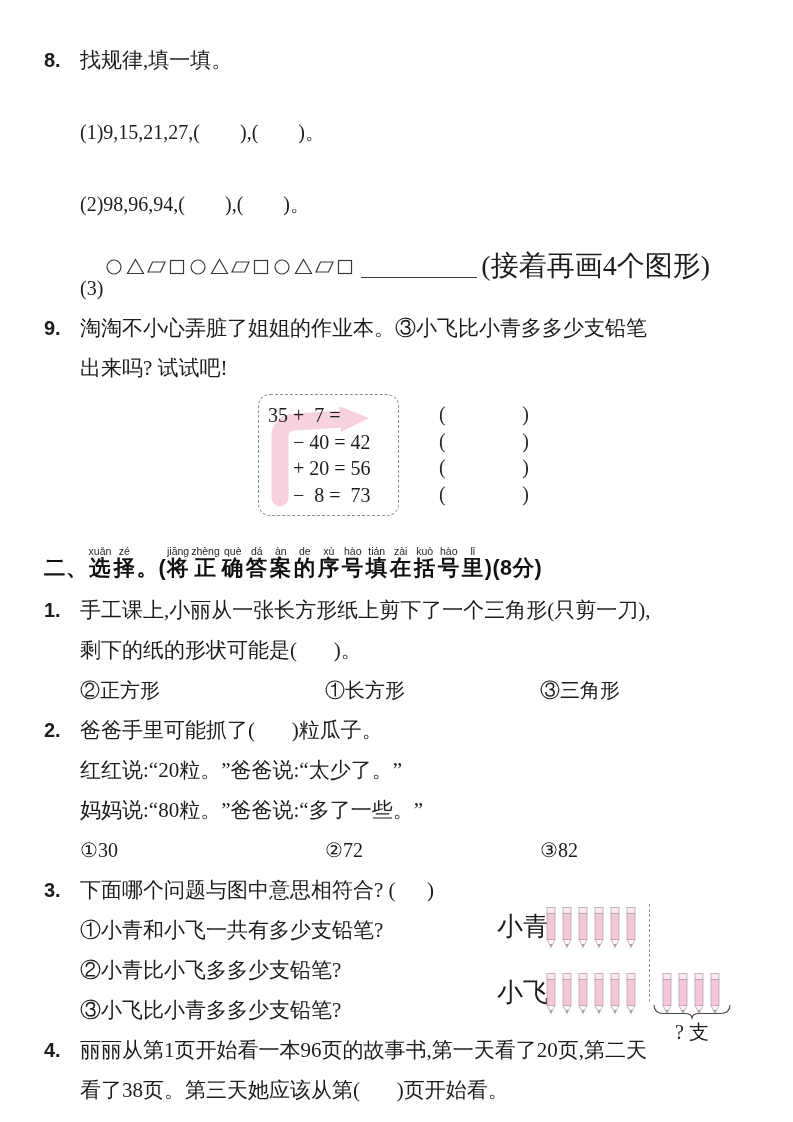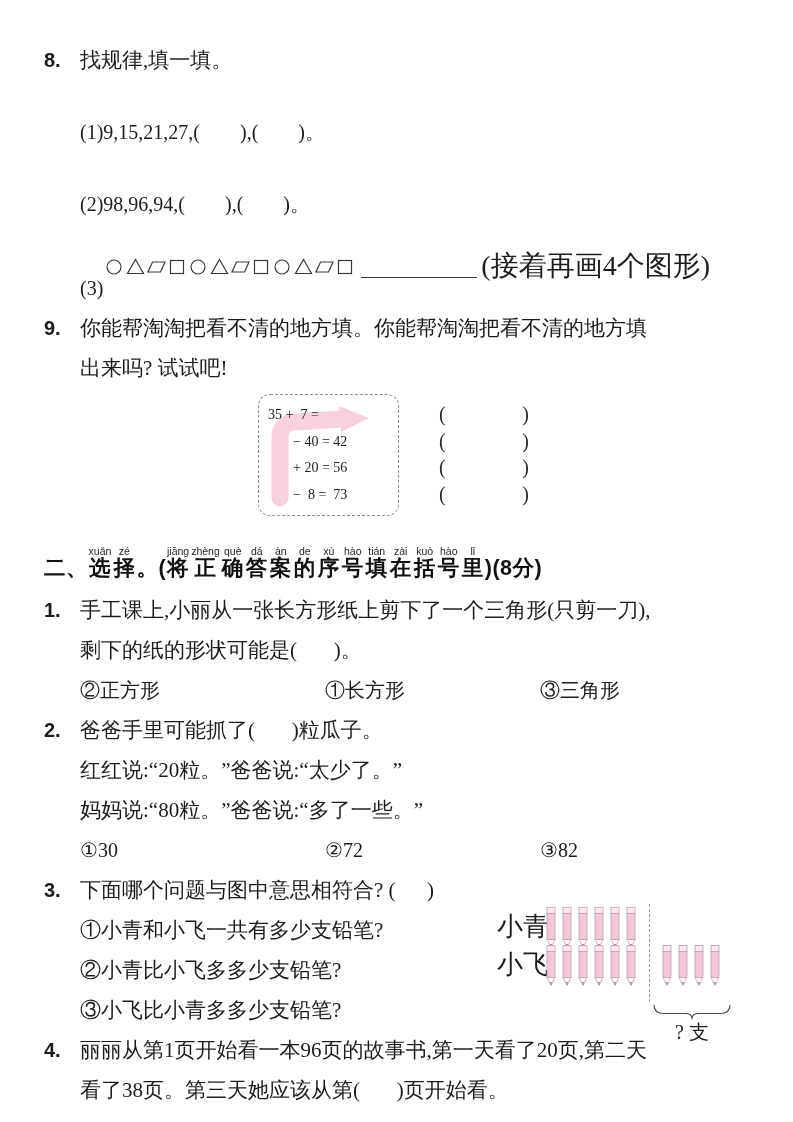--- a/index.html
+++ b/index.html
@@ -15,21 +15,21 @@
   .line{font-size:21px;line-height:28px;margin-bottom:12px;white-space:pre-wrap;}
   .seq{font-size:20px;font-family:"Liberation Serif","DejaVu Serif",serif;margin-top:44px;}
   .shapes-line{display:flex;align-items:center;}
   .shapes-strip{display:inline-flex;align-items:center;gap:2px;margin-left:2px;}
   .blank-underline{display:inline-block;width:116px;height:22px;border-bottom:1.2px solid #3c3c3c;margin:0 4px 0 6px;}
   .note{font-size:28px;white-space:pre;}
 
   
   .box-row{display:flex;margin:0 0 14px 178px;}
   .stain-box{position:relative;width:124px;border:1.4px dashed #8d8d8d;border-radius:12px;padding:7px 6px 7px 9px;}
-  .eqline{position:relative;z-index:1;font-size:14px;line-height:26.5px;white-space:pre;
+  .eqline{position:relative;z-index:1;font-size:20px;line-height:26.5px;white-space:pre;
           font-family:"Liberation Serif","DejaVu Serif",serif;}
   .eqline.indent{padding-left:25px;}
   .smudge-svg{position:absolute;left:0;top:0;z-index:0;}
   .parens-col{margin-left:40px;padding-top:7px;}
   .paren-row{width:90px;height:26.5px;display:flex;justify-content:space-between;
              font-size:20px;line-height:26.5px;font-family:"Liberation Serif",serif;color:#2b2b2b;}
 
   
   .sec-header{margin:16px 0 14px 0;font-family:"Liberation Sans","DejaVu Sans",sans-serif;
               font-weight:700;font-size:21.5px;color:#111;letter-spacing:0.5px;}
@@ -40,21 +40,21 @@
   .opt-grid{display:grid;grid-template-columns:245px 215px 1fr;font-size:20px;line-height:28px;margin-bottom:12px;}
   .opt{white-space:pre;}
   .opt .badge{font-size:20px;}
 
   
   .q3-wrap{position:relative;}
   .q3-opts .line{width:430px;margin-top:12px;}
   .q3-diagram{position:absolute;right:6px;top:26px;width:250px;height:152px;}
   .drow{position:absolute;left:0;display:flex;align-items:flex-start;}
   .drow.r1{top:4px;}
-  .drow.r2{top:42px;}
+  .drow.r2{top:70px;}
   .dlabel{width:48px;font-size:26px;line-height:24px;padding-top:9px;white-space:pre;}
   .pgroup{display:flex;gap:4px;}
   .pgroup.extra{margin-left:24px;}
   .ddivider{position:absolute;left:152px;top:2px;height:98px;border-left:1.3px dashed #9a9a9a;}
   .brace-holder{position:absolute;left:156px;top:102px;width:78px;text-align:center;}
   .brace-label{position:absolute;left:156px;top:117px;width:78px;text-align:center;font-size:20px;}
 </style>
 </head>
 <body>
 
@@ -95,21 +95,21 @@
             </svg></span>
         <span class="blank-underline"></span>
         <span class="note">(接着再画4个图形)</span>
       </div>
     </div>
   </div>
 
   <div class="qrow">
     <span class="qnum">9.</span>
     <div class="qbody">
-      <div class="line">你能帮淘淘把看不清的地方填。你能帮淘淘把看不清的地方填</div>
+      <div class="line">淘淘不小心弄脏了姐姐的作业本。③小飞比小青多多少支铅笔</div>
       <div class="line">出来吗? 试试吧!</div>
       <div class="box-row">
         <div class="stain-box">
           <svg class="smudge-svg" width="124" height="116" viewBox="0 0 124 116">
             <path id="smudge-path" d="M 21 103 L 21 42 Q 21 28 36 27 L 84 24" fill="none" stroke="#f8d1e1" stroke-width="17" stroke-linecap="round" stroke-linejoin="round"></path>
             <polygon id="smudge-tip" points="80,11 110,23 82,37" fill="#f8d1e1"></polygon>
           </svg>
           <div>
               <div class="eqline">35 +  7 =</div>
               <div class="eqline indent">− 40 = 42</div>

